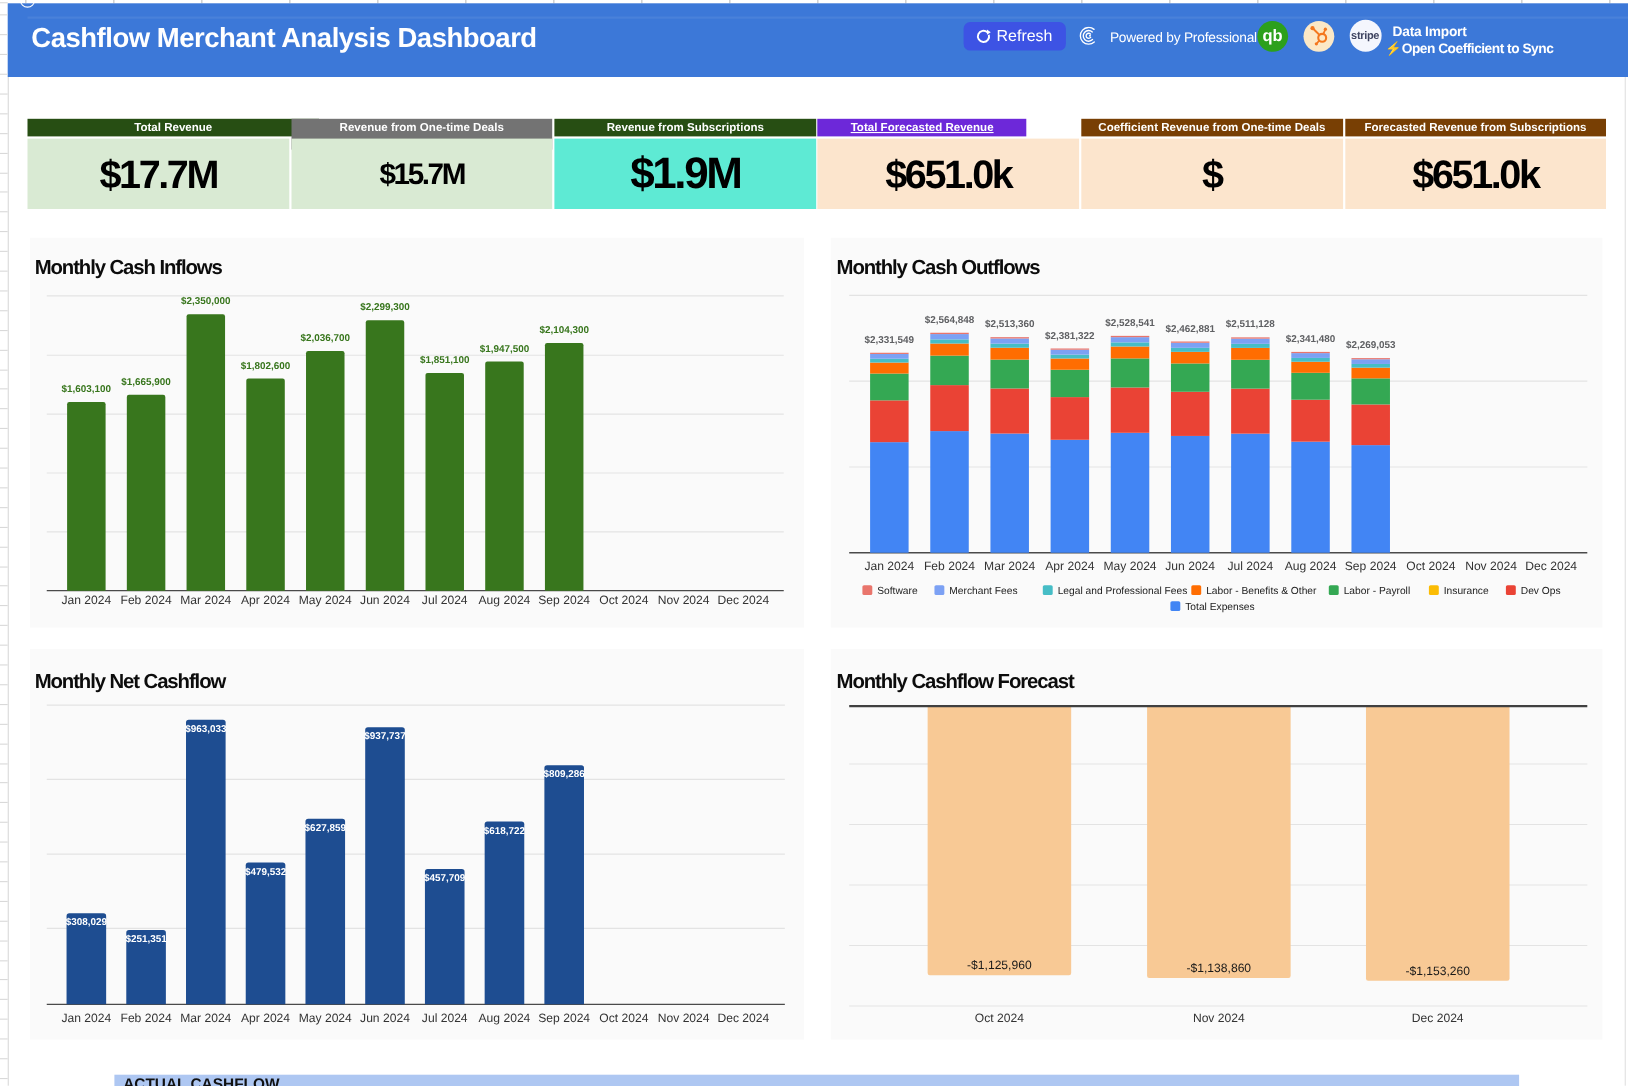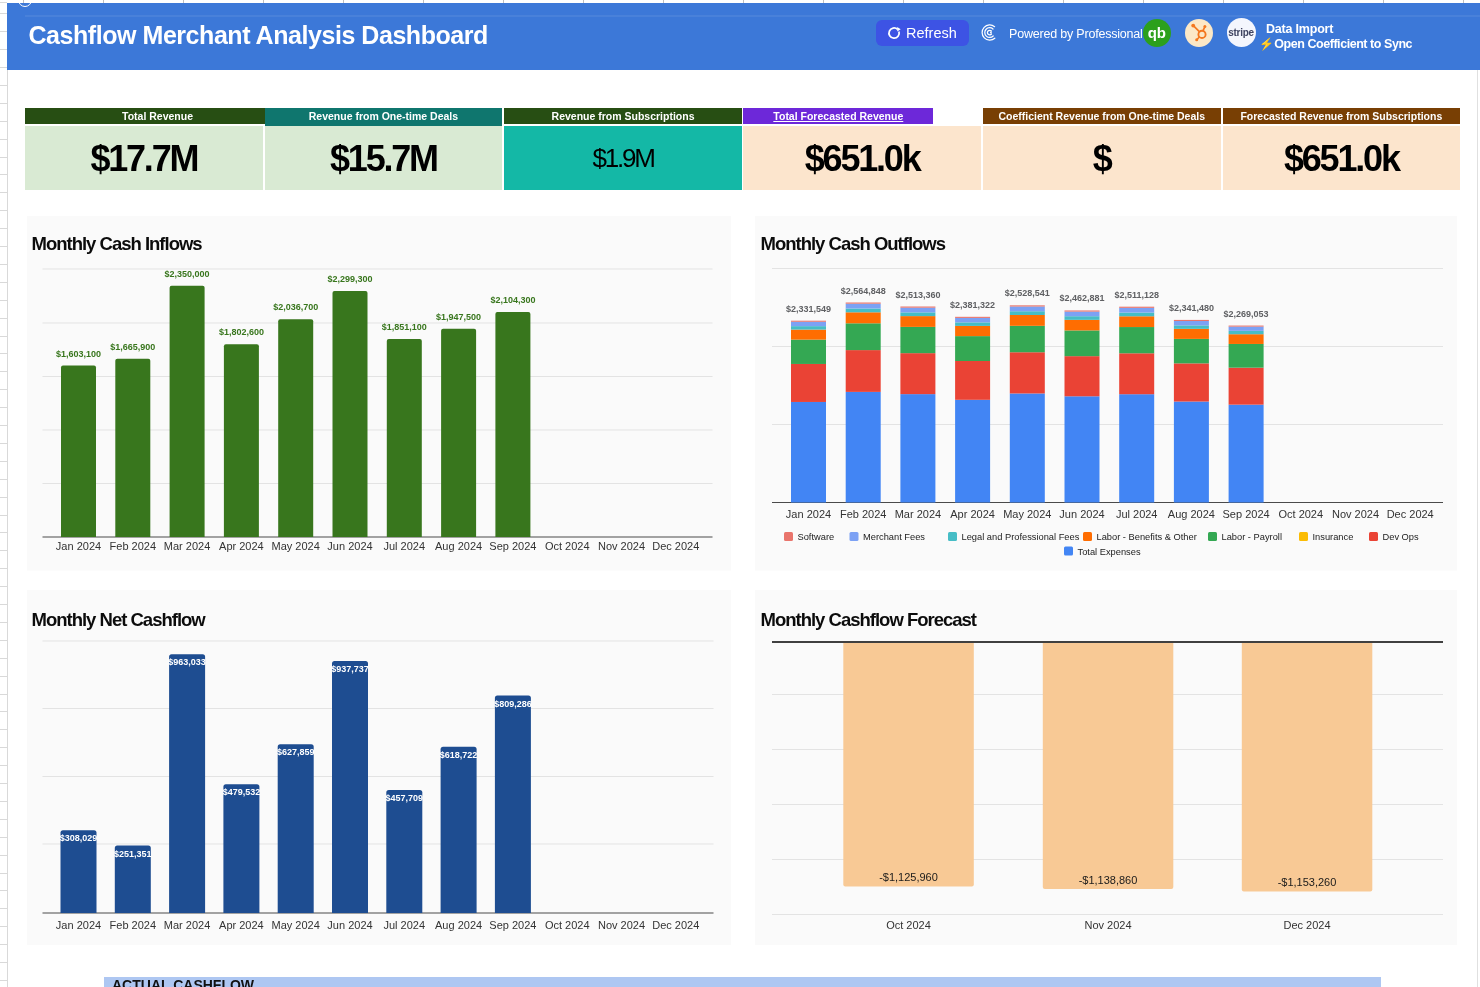--- a/index.html
+++ b/index.html
@@ -111,24 +111,24 @@
 <div class="abs" style="left:0;top:890.4px;width:7px;height:1px;background:#d9d9d9"></div>
 <div class="abs" style="left:0;top:908.3px;width:7px;height:1px;background:#d9d9d9"></div>
 <div class="abs" style="left:0;top:926.2px;width:7px;height:1px;background:#d9d9d9"></div>
 <div class="abs" style="left:0;top:944.1px;width:7px;height:1px;background:#d9d9d9"></div>
 <div class="abs" style="left:0;top:962.0px;width:7px;height:1px;background:#d9d9d9"></div>
 <div class="abs" style="left:0;top:979.9px;width:7px;height:1px;background:#d9d9d9"></div>
 <div class="abs" style="left:6.5px;top:70.3px;width:1px;height:917px;background:#d9d9d9"></div>
 <div class="abs" style="left:1477px;top:70.3px;width:1px;height:917px;background:#e0e0e0"></div>
 <div class="abs" style="left:25.0px;top:107.8px;width:265px;height:16.5px;background:#274e13;color:#fff;font-size:10.5px;font-weight:bold;text-align:center;line-height:17px;">Total Revenue</div>
 <div class="abs" style="left:25.0px;top:125.9px;width:237.7px;height:64.6px;background:#d9ead3;color:#000;font-size:36px;font-weight:bold;text-align:center;line-height:65px;letter-spacing:-2.2px;">$17.7M</div>
-<div class="abs" style="left:264.6px;top:107.8px;width:237.7px;height:28px;background:#0f766e;color:#fff;font-size:10.5px;font-weight:bold;text-align:center;line-height:17px;">Revenue from One-time Deals</div>
-<div class="abs" style="left:264.6px;top:125.9px;width:237.7px;height:64.6px;background:#d9ead3;color:#000;font-size:36px;font-weight:bold;text-align:center;line-height:65px;letter-spacing:-2.2px;">$15.7M</div>
+<div class="abs" style="left:264.6px;top:107.8px;width:237.7px;height:28px;background:#737373;color:#fff;font-size:10.5px;font-weight:bold;text-align:center;line-height:17px;">Revenue from One-time Deals</div>
+<div class="abs" style="left:264.6px;top:125.9px;width:237.7px;height:64.6px;background:#d9ead3;color:#000;font-size:27px;font-weight:bold;text-align:center;line-height:65px;letter-spacing:-2.2px;">$15.7M</div>
 <div class="abs" style="left:504.2px;top:107.8px;width:237.7px;height:16.5px;background:#274e13;color:#fff;font-size:10.5px;font-weight:bold;text-align:center;line-height:17px;">Revenue from Subscriptions</div>
-<div class="abs" style="left:504.2px;top:125.9px;width:237.7px;height:64.6px;background:#14b8a6;color:#000;font-size:26px;font-weight:normal;text-align:center;line-height:65px;letter-spacing:-2.2px;">$1.9M</div>
+<div class="abs" style="left:504.2px;top:125.9px;width:237.7px;height:64.6px;background:#5eead4;color:#000;font-size:40px;font-weight:bold;text-align:center;line-height:65px;letter-spacing:-2.2px;">$1.9M</div>
 <div class="abs" style="left:743.3px;top:107.8px;width:190px;height:16.5px;background:#6d28d9;color:#fff;font-size:10.5px;font-weight:bold;text-align:center;line-height:17px;text-decoration:underline;">Total Forecasted Revenue</div>
 <div class="abs" style="left:743.3px;top:125.9px;width:237.7px;height:64.6px;background:#fce5cd;color:#000;font-size:36px;font-weight:bold;text-align:center;line-height:65px;letter-spacing:-2.2px;">$651.0k</div>
 <div class="abs" style="left:982.9px;top:107.8px;width:237.7px;height:16.5px;background:#783f04;color:#fff;font-size:10.5px;font-weight:bold;text-align:center;line-height:17px;">Coefficient Revenue from One-time Deals</div>
 <div class="abs" style="left:982.9px;top:125.9px;width:237.7px;height:64.6px;background:#fce5cd;color:#000;font-size:36px;font-weight:bold;text-align:center;line-height:65px;letter-spacing:-2.2px;">$</div>
 <div class="abs" style="left:1222.5px;top:107.8px;width:237.7px;height:16.5px;background:#783f04;color:#fff;font-size:10.5px;font-weight:bold;text-align:center;line-height:17px;">Forecasted Revenue from Subscriptions</div>
 <div class="abs" style="left:1222.5px;top:125.9px;width:237.7px;height:64.6px;background:#fce5cd;color:#000;font-size:36px;font-weight:bold;text-align:center;line-height:65px;letter-spacing:-2.2px;">$651.0k</div>
 <svg class="abs" style="left:26.5px;top:216px" width="704.5" height="354.5" viewBox="0 0 704.5 354.5">
     <rect x="0" y="0" width="704.5" height="354.5" fill="#fafafa"></rect>
     <text x="4.5" y="33.5" font-size="18.5" font-weight="bold" fill="#0c0c0c" letter-spacing="-1.0">Monthly Cash Inflows</text>
     <line x1="15.5" y1="53.0" x2="685.5" y2="53.0" stroke="#e3e3e3" stroke-width="1"></line>

